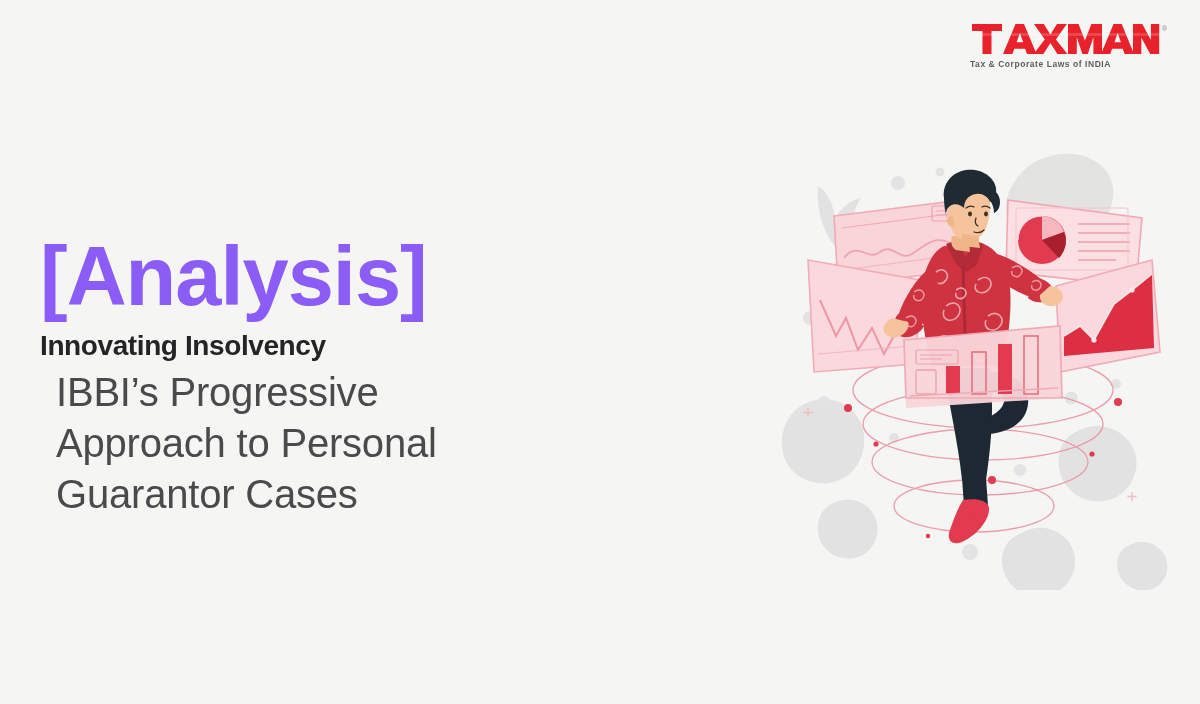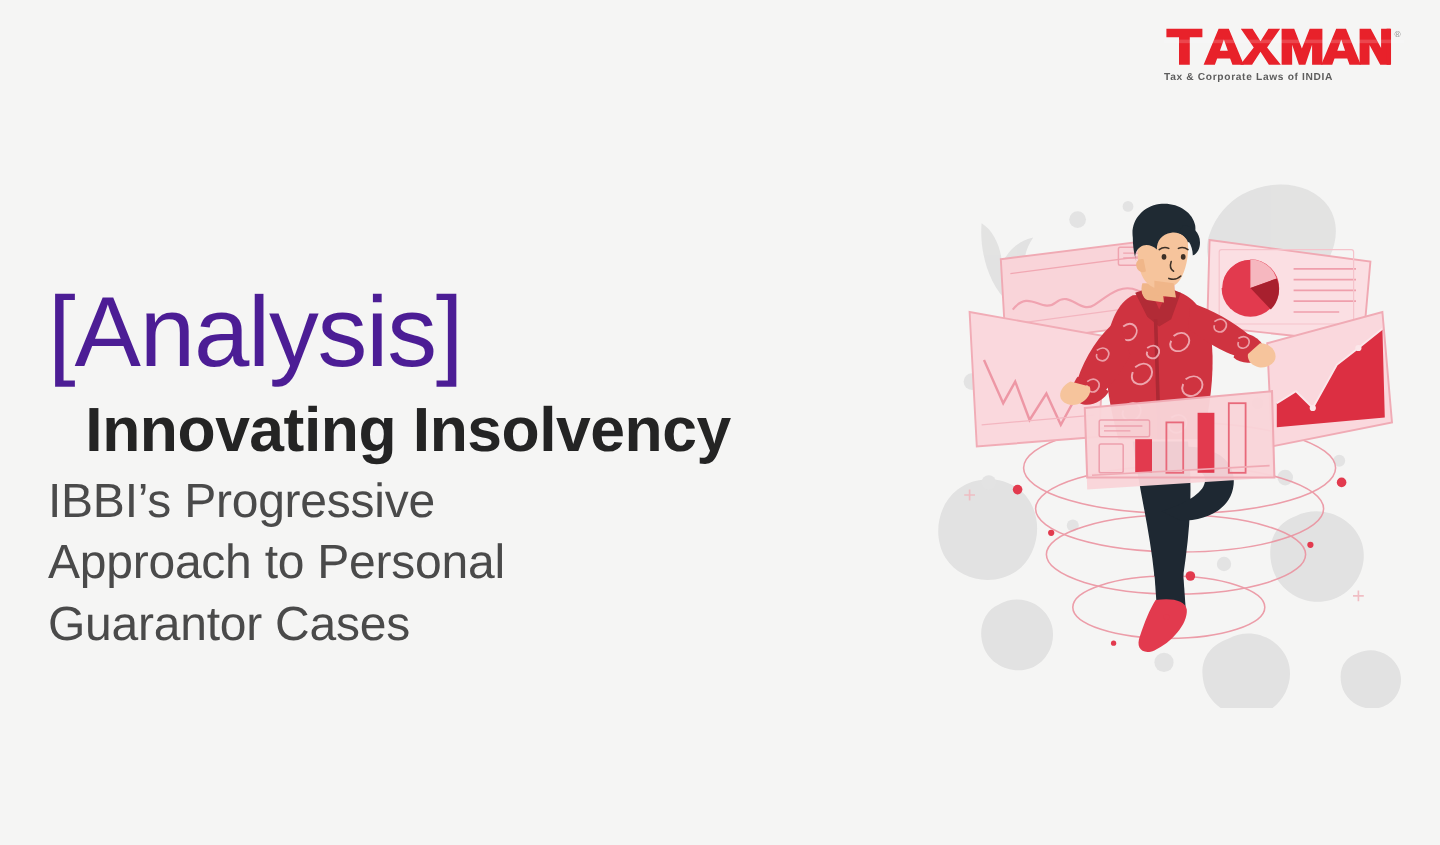--- a/index.html
+++ b/index.html
@@ -52,44 +52,43 @@
   
   .copy {
     position: absolute;
     left: 40px;
     top: 238px;
     width: 600px;
   }
   .eyebrow {
     font-size: 83px;
     line-height: 0.93;
-    font-weight: 400;
+    font-weight: 700;
     letter-spacing: -1px;
-    color: #4c1d95;
+    color: #8b5cf6;
     white-space: nowrap;
   }
   .headline-strong {
     margin-top: 16px;
-    font-size: 52px;
+    font-size: 28px;
     line-height: 1.08;
     font-weight: bold;
     letter-spacing: -0.4px;
     color: #242424;
     white-space: nowrap;
-    text-align: center;
   }
   .headline-light {
     margin-top: 6px;
     font-size: 40px;
     line-height: 1.27;
     font-weight: 400;
     letter-spacing: -0.2px;
     color: #4a4a4a;
   }
-  .headline-light span { display: block; white-space: nowrap; }
+  .headline-light span { display: block; white-space: nowrap; margin-left: 16px; }
 
   
   .art {
     position: absolute;
     left: 780px;
     top: 140px;
     width: 410px;
     height: 450px;
   }
   .art svg { display: block; width: 410px; height: 450px; }

